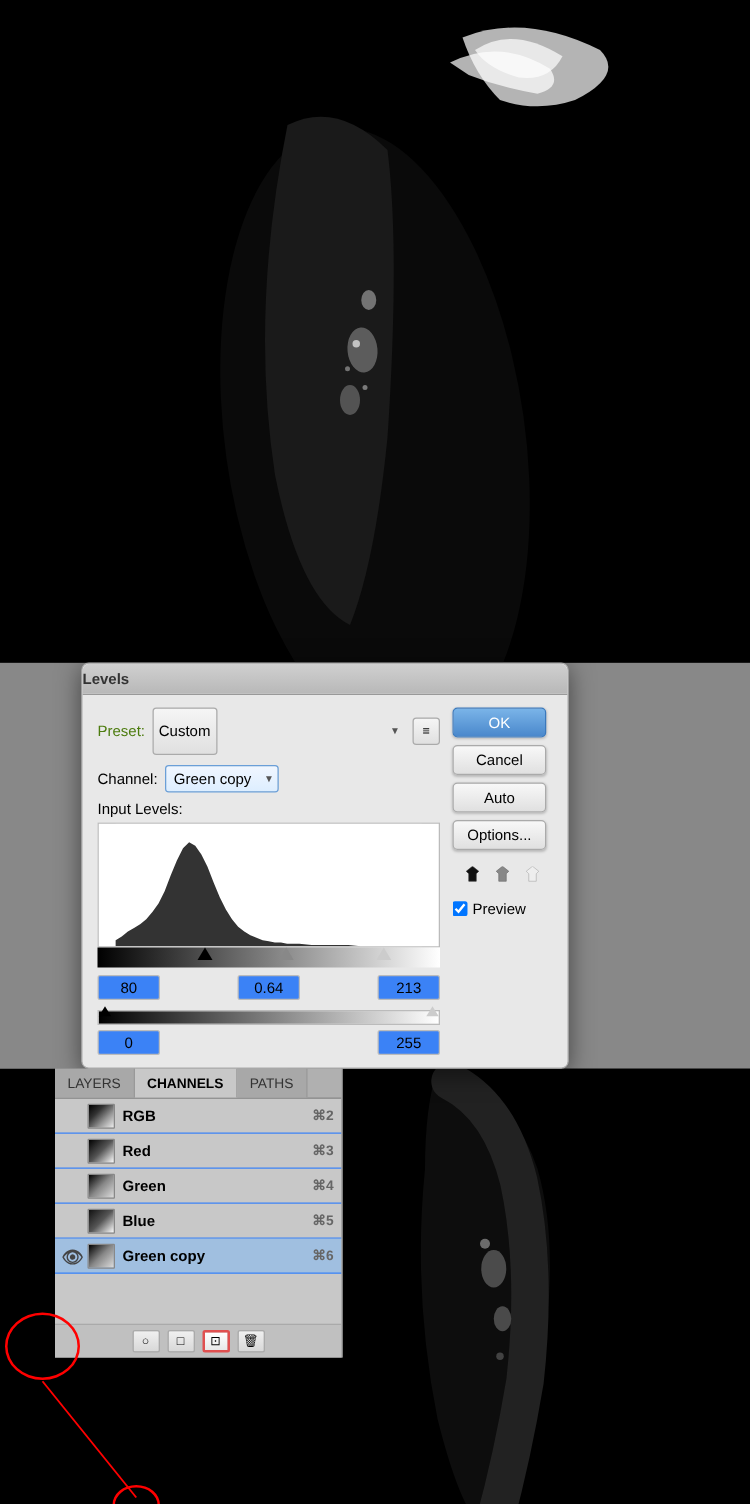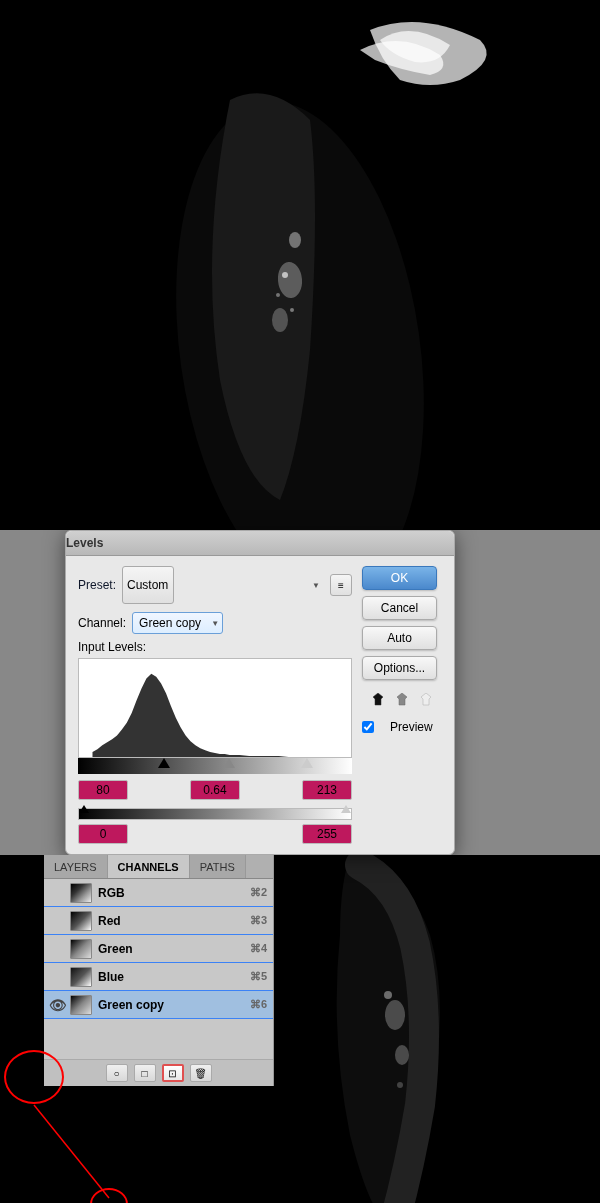--- a/index.html
+++ b/index.html
@@ -77,21 +77,21 @@
 
     .preset-row {
       display: flex;
       align-items: center;
       gap: 6px;
       margin-bottom: 8px;
     }
 
     .preset-label {
       font-size: 12px;
-      color: #0f172a;
+      color: #4d7c0f;
       text-align: center;
     }
 
     .preset-select {
       flex: 1;
       height: 38px;
       border: 1px solid #aaa;
       border-radius: 3px;
       background: linear-gradient(to bottom, #f5f5f5, #e0e0e0);
       font-size: 12px;
@@ -242,21 +242,21 @@
       display: flex;
       justify-content: space-between;
       margin-bottom: 8px;
     }
 
     .num-input {
       width: 50px;
       height: 20px;
       border: 1px solid #bbb;
       border-radius: 2px;
-      background: #be185d;
+      background: #3b82f6;
       font-size: 12px;
       text-align: center;
       padding: 0;
     }
 
     .output-levels-label {
       font-size: 12px;
       margin-bottom: 4px;
     }
 
@@ -331,21 +331,21 @@
       cursor: pointer;
       display: flex;
       align-items: center;
       justify-content: center;
       font-size: 14px;
     }
 
     .preview-row {
       display: flex;
       align-items: center;
-      gap: 16px;
+      gap: 4px;
       margin-top: 4px;
     }
 
     .preview-checkbox {
       width: 12px;
       height: 12px;
       cursor: pointer;
     }
 
     .panel-left {

